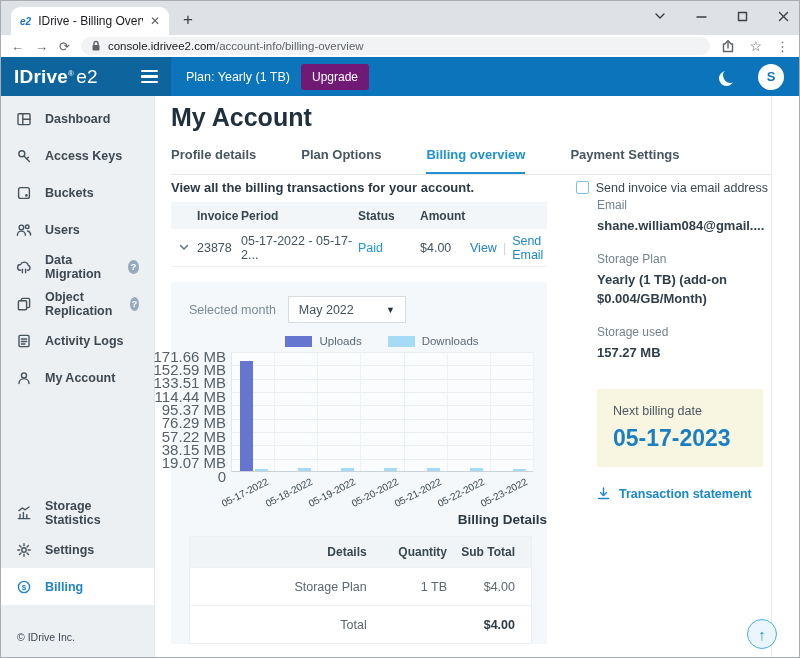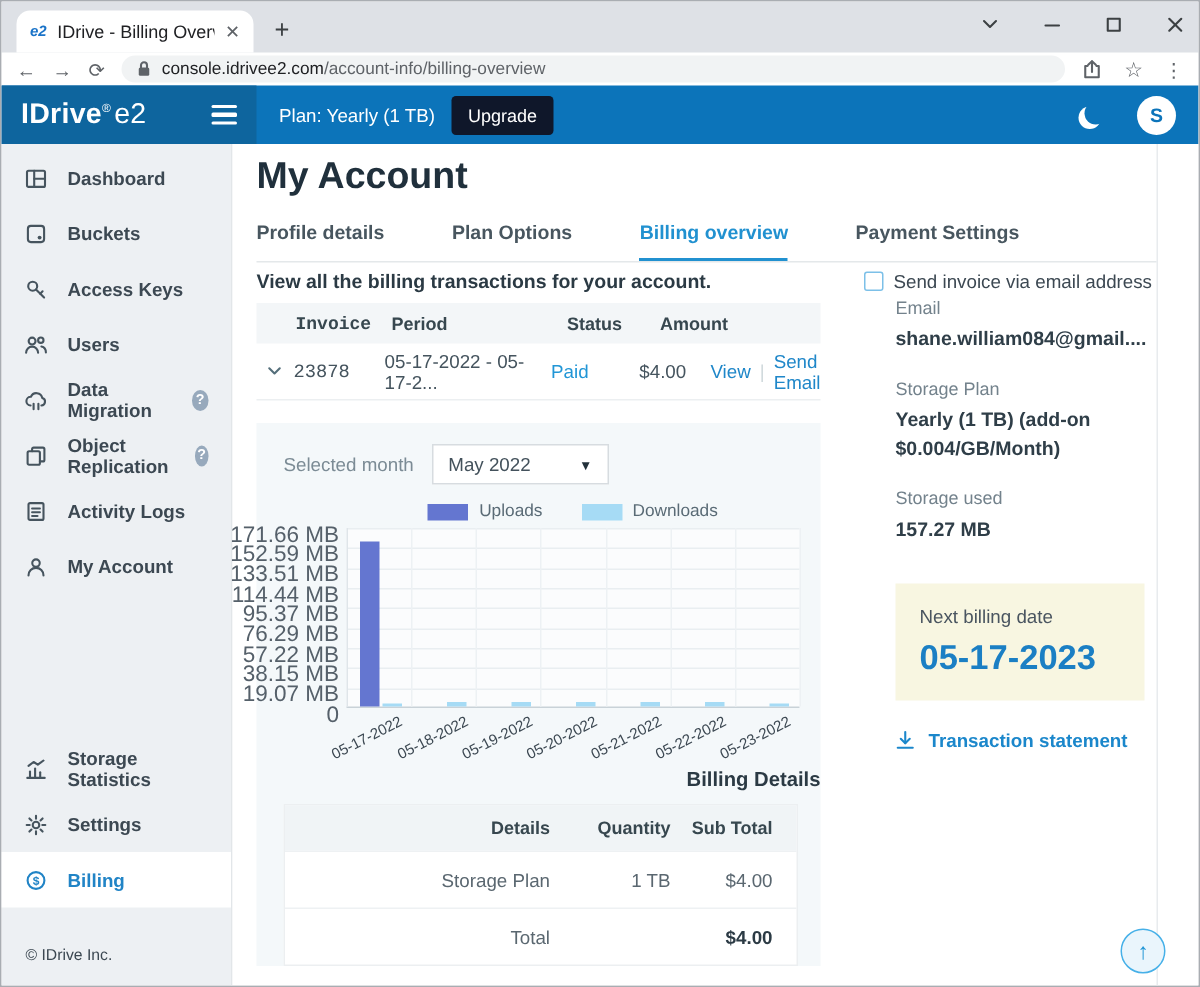--- a/index.html
+++ b/index.html
@@ -31,21 +31,21 @@
   
   .appheader { height:39px; background:#0c74ba; display:flex; align-items:center; color:#fff; }
   .logo-area { width:170px; height:100%; background:#0e659e; display:flex; align-items:center; padding:0 13px; }
   .logo { font-size:19px; letter-spacing:.2px; }
   .logo b { font-weight:700;margin-top:26px; }
   .logo sup { font-size:8px; }
   .logo .e2 { font-weight:300; margin-left:2px; }
   .hamburger { margin-left:auto; display:flex; flex-direction:column; gap:3px; }
   .hamburger i { display:block; width:17px; height:2.4px; background:#fff; border-radius:1px; }
   .plan-label { font-size:12.5px; margin-left:15px; }
-  .upgrade-btn { background:#0f172a; color:#fff; border:none; font-size:12px; font-family:inherit;
+  .upgrade-btn { background:#701a75; color:#fff; border:none; font-size:12px; font-family:inherit;
                  padding:6px 11px; border-radius:3px; margin-left:11px; }
   .header-right { margin-left:auto; display:flex; align-items:center; gap:20px; padding-right:15px; }
   .moon { width:15px; height:15px; border-radius:50%; box-shadow:-4px 3px 0 0 #fff; margin-top:-3px; }
   .avatar { width:26px; height:26px; border-radius:50%; background:#fff; color:#0c74ba; font-weight:bold;
             font-size:13px; display:flex; align-items:center; justify-content:center; }
 
   
   .bodyrow { display:flex; height:561px; }
   .sidebar { width:154px; background:#edf0f3; border-right:1px solid #e2e6e9; display:flex; flex-direction:column; padding-top:4px; }
   .side-item { height:37px; display:flex; align-items:center; padding:0 15px; gap:13px;
@@ -68,21 +68,21 @@
 
   .subtitle-row { position:absolute; left:16px; top:84px; width:597px; display:flex; align-items:center; }
   .subtitle { font-weight:700; font-size:13px; color:#2b3a44; }
   .cb-wrap { margin-left:auto; display:flex; align-items:center; gap:7px; font-size:12.5px; color:#3c4852; }
   .checkbox { width:13px; height:13px; border:1.5px solid #7cc0e8; border-radius:2px; background:#fff; }
 
   .invoice-table { position:absolute; left:16px; top:106px; width:376px; }
   .inv-head { display:flex; align-items:center; background:#f3f6f8; height:27px; font-size:12px; font-weight:700; color:#37474f; }
   .inv-row  { display:flex; align-items:center; height:38px; border-bottom:1px solid #eceff1; font-size:12.5px; color:#45545e; }
   .c-chev { width:26px; display:flex; justify-content:center; color:#546e7a; }
-  .c-inv  { width:64px;font-family:Liberation Mono, monospace; }
+  .c-inv  { width:44px; }
   .c-per  { width:117px; }
   .c-sta  { width:62px; }
   .c-amt  { width:50px; }
   .c-act  { flex:1; display:flex; gap:6px; align-items:center; }
   .lnk { color:#1f87c9; }
   .status-paid { color:#2196d6; }
   .sep { color:#cfd8dc; }
 
   .card { position:absolute; left:16px; top:186px; width:376px; height:362px; background:#f4f8fa; padding:14px 0 0 0;text-align:right; }
   .month-row { display:flex; align-items:center; gap:12px; margin-left:18px; }
@@ -202,32 +202,32 @@
         <div class="side-item">
           <svg viewBox="0 0 16 16" class="ic sic">
             <rect x="2" y="2.8" width="12" height="10.8" rx="1"></rect>
             <line x1="6.8" y1="2.8" x2="6.8" y2="13.6"></line>
             <line x1="6.8" y1="8.2" x2="14" y2="8.2"></line>
           </svg>
           <span>Dashboard</span>
         </div>
         <div class="side-item">
           <svg viewBox="0 0 16 16" class="ic sic">
-            <rect x="2.6" y="2.6" width="10.8" height="10.8" rx="2"></rect>
-            <circle cx="10.4" cy="10.4" r="1.3" fill="currentColor" stroke="none"></circle>
-          </svg>
-          <span>Buckets</span>
-        </div>
-        <div class="side-item">
-          <svg viewBox="0 0 16 16" class="ic sic">
             <circle cx="5.8" cy="5.8" r="3"></circle>
             <line x1="8" y1="8" x2="13.4" y2="13.4"></line>
             <line x1="10.8" y1="10.8" x2="12.4" y2="9.2"></line>
           </svg>
           <span>Access Keys</span>
+        </div>
+        <div class="side-item">
+          <svg viewBox="0 0 16 16" class="ic sic">
+            <rect x="2.6" y="2.6" width="10.8" height="10.8" rx="2"></rect>
+            <circle cx="10.4" cy="10.4" r="1.3" fill="currentColor" stroke="none"></circle>
+          </svg>
+          <span>Buckets</span>
         </div>
         <div class="side-item">
           <svg viewBox="0 0 16 16" class="ic sic">
             <circle cx="5.4" cy="5.4" r="2.3"></circle>
             <path d="M1.4 13.2c0-2.3 1.8-4.1 4-4.1s4 1.8 4 4.1"></path>
             <circle cx="11.2" cy="4.8" r="1.8"></circle>
             <path d="M11.6 9c1.9.4 3 2 3 4"></path>
           </svg>
           <span>Users</span>
         </div>

